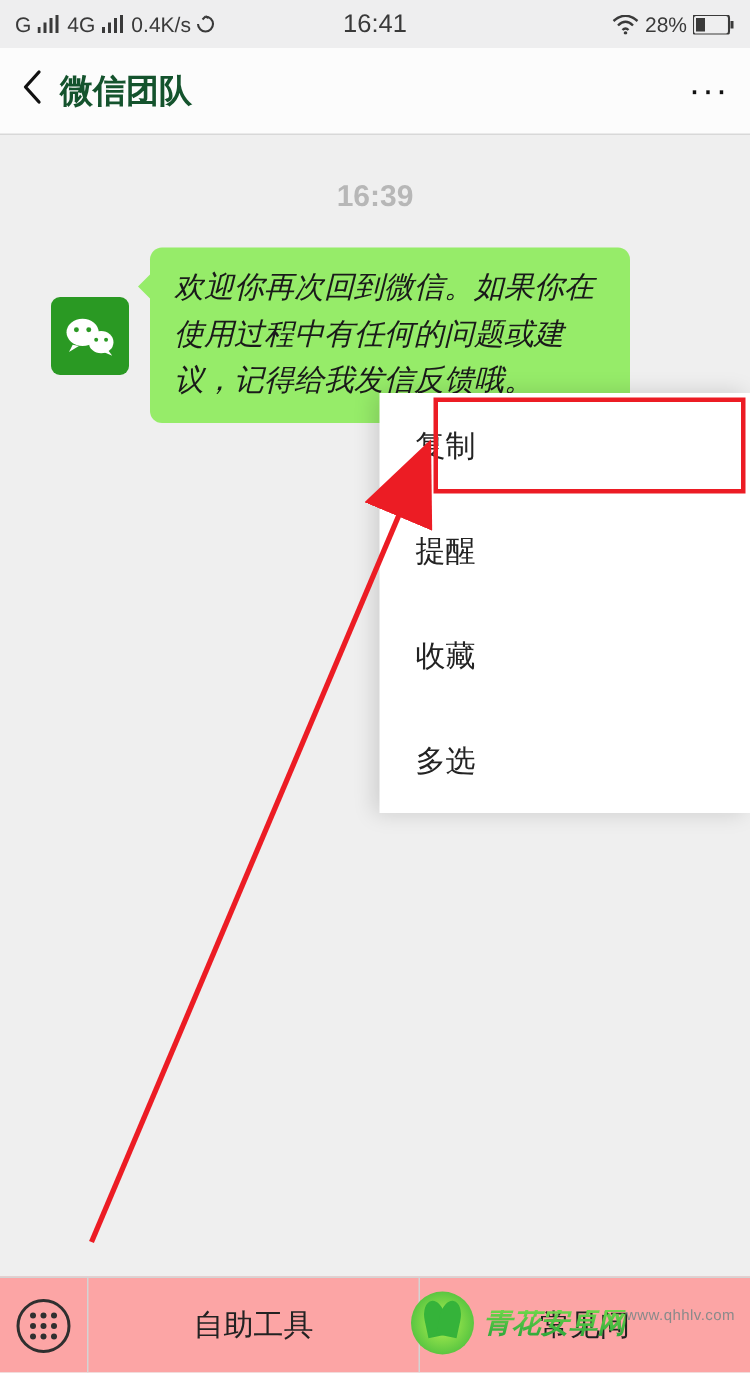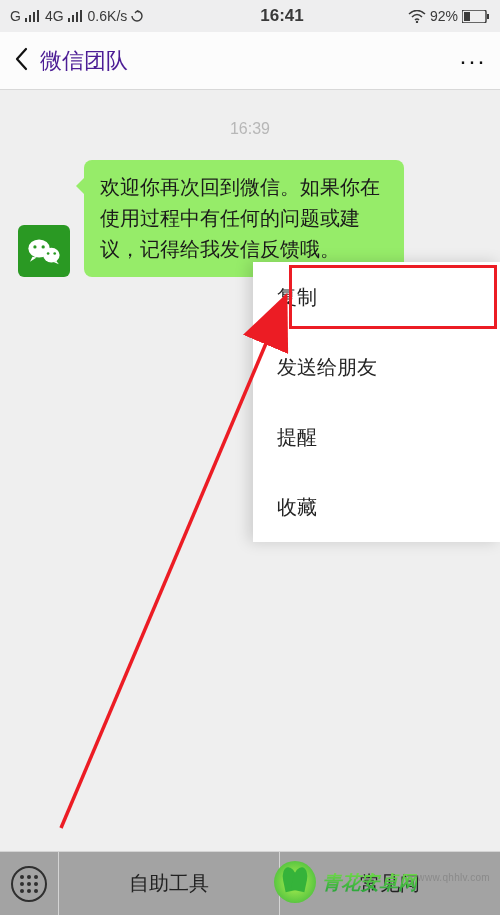--- a/index.html
+++ b/index.html
@@ -2,51 +2,51 @@
 <html><head>
 <meta charset="utf-8">
 <style>
   *{box-sizing:border-box;margin:0;padding:0;font-family:-apple-system,BlinkMacSystemFont,"Segoe UI","PingFang SC","Microsoft YaHei",sans-serif;}
   body{width:500px;height:915px;background:#efefef;position:relative;overflow:hidden;}
 
   
   .statusbar{height:32px;background:#eeeeef;display:flex;align-items:center;justify-content:space-between;padding:0 10px;color:#3a3a3a;font-size:14px;}
   .sb-left,.sb-right{display:flex;align-items:center;gap:4px;}
   .sb-left span,.sb-right span{display:flex;align-items:center;}
-  .sb-center{position:absolute;left:50%;transform:translateX(-50%);font-size:17px;font-weight:700;margin-left:32px;}
+  .sb-center{position:absolute;left:50%;transform:translateX(-50%);font-size:17px;font-weight:400;}
   .sig svg,.wifi svg,.batt svg{display:block;}
 
   
   .header{height:58px;background:#fcfcfc;border-bottom:1px solid #d8d8d8;display:flex;align-items:center;justify-content:space-between;padding:0 14px;}
   .hdr-left{display:flex;align-items:center;gap:10px;}
   .back svg{width:16px;height:24px;}
-  .title{font-size:22px;font-weight:400;color:#4c1d95;text-align:center;}
+  .title{font-size:22px;font-weight:700;color:#14532d;text-align:center;}
   .more{font-size:24px;letter-spacing:1px;color:#111;}
 
   
   .chat{position:relative;height:calc(100% - 32px - 58px - 64px);padding-top:30px;}
-  .time{text-align:center;color:#b7b7b7;font-size:16px;margin-bottom:22px;}
-  .msgrow{display:flex;align-items:flex-end;padding:0 18px;}
+  .time{text-align:center;color:#b7b7b7;font-size:20px;margin-bottom:22px;font-weight:bold;}
+  .msgrow{display:flex;align-items:center;padding:0 34px;font-style:italic;}
   .avatar{width:52px;height:52px;border-radius:6px;background:#2a9923;display:flex;align-items:center;justify-content:center;flex-shrink:0;}
   .avatar svg{width:34px;height:28px;}
   .bubble-wrap{position:relative;margin-left:14px;}
   .bubble{background:#96ec69;max-width:320px;border-radius:8px;padding:12px 16px;font-size:20px;line-height:1.55;color:#1a1a1a;position:relative;}
   .bubble::before{content:"";position:absolute;left:-8px;top:18px;border:8px solid transparent;border-right-color:#96ec69;border-left:0;}
 
   
   .arrow{position:absolute;top:288px;left:61px;pointer-events:none;}
   .arrow svg{overflow:visible;}
 
   
   .ctxmenu{position:absolute;top:262px;right:0;width:247px;background:#fff;box-shadow:-4px 0 14px rgba(0,0,0,0.15);}
   .ctxmenu .item{height:70px;display:flex;align-items:center;padding-left:24px;font-size:20px;color:#232323;}
   .highlight{position:absolute;top:265px;right:3px;width:208px;height:64px;border:3px solid #ec1c24;pointer-events:none;}
 
   
-  .bottombar{position:absolute;bottom:0;left:0;right:0;height:64px;background:#a3a3a3;border-top:1px solid #d4d4d4;display:flex;}
+  .bottombar{position:absolute;bottom:0;left:0;right:0;height:64px;background:#fca5a5;border-top:1px solid #d4d4d4;display:flex;}
   .kb{width:58px;display:flex;align-items:center;justify-content:center;}
   .kb .circ{width:36px;height:36px;border:2px solid #2f2f2f;border-radius:50%;display:flex;align-items:center;justify-content:center;}
   .kb .dots{display:grid;grid-template-columns:repeat(3,4px);grid-gap:3px;}
   .kb .dots span{width:4px;height:4px;background:#2f2f2f;border-radius:50%;}
   .botitem{flex:1;text-align:center;font-size:20px;color:#222;border-left:1px solid #d4d4d4;height:100%;display:flex;align-items:center;justify-content:center;}
 
   
   .watermark{position:absolute;right:10px;bottom:12px;display:flex;align-items:center;gap:6px;pointer-events:none;}
   .wm-ico{width:42px;height:42px;border-radius:50%;background:radial-gradient(circle,#8ee04a 30%,#35b33a 100%);position:relative;}
   .wm-ico::before,.wm-ico::after{content:"";position:absolute;width:14px;height:24px;background:#35b33a;border-radius:50% 50% 0 0;top:6px;}
@@ -72,39 +72,39 @@
     </span>
     <span>4G</span>
     <span class="sig">
       <svg width="16" height="12">
           <rect x="0" y="8" width="2" height="4" fill="#3a3a3a"></rect>
           <rect x="4" y="5" width="2" height="7" fill="#3a3a3a"></rect>
           <rect x="8" y="2" width="2" height="10" fill="#3a3a3a"></rect>
           <rect x="12" y="0" width="2" height="12" fill="#3a3a3a"></rect>
         </svg>
     </span>
-    <span>0.6K/s</span>
+    <span>0.4K/s</span>
     <span>
       <svg width="12" height="12">
           <path d="M6 1 A5 5 0 1 1 1 6" fill="none" stroke="#3a3a3a" stroke-width="1.4"></path>
           <path d="M6 1 L4 3 M6 1 L8 2" stroke="#3a3a3a" stroke-width="1.4"></path>
         </svg>
     </span>
   </div>
   <div class="sb-center">16:41</div>
   <div class="sb-right">
     <span class="wifi">
       <svg width="18" height="13">
           <path d="M1 4 Q9 -3 17 4" fill="none" stroke="#3a3a3a" stroke-width="1.6"></path>
           <path d="M4 7 Q9 2 14 7" fill="none" stroke="#3a3a3a" stroke-width="1.6"></path>
           <path d="M7 10 Q9 8 11 10" fill="none" stroke="#3a3a3a" stroke-width="1.6"></path>
           <circle cx="9" cy="12" r="1.2" fill="#3a3a3a"></circle>
         </svg>
     </span>
-    <span>92%</span>
+    <span>28%</span>
     <span class="batt">
       <svg width="28" height="13">
           <rect x="0" y="0" width="24" height="13" rx="2" fill="none" stroke="#3a3a3a" stroke-width="1.4"></rect>
           <rect x="2" y="2" width="6" height="9" fill="#3a3a3a"></rect>
           <rect x="25" y="4" width="2" height="5" fill="#3a3a3a"></rect>
         </svg>
     </span>
   </div>
 </div>
 
@@ -136,23 +136,23 @@
       </svg>
     </div>
     <div class="bubble-wrap">
       <div class="bubble">欢迎你再次回到微信。如果你在使用过程中有任何的问题或建议，记得给我发信反馈哦。</div>
     </div>
   </div>
 </div>
 
 <div class="ctxmenu">
   <div class="item">复制</div>
-  <div class="item">发送给朋友</div>
   <div class="item">提醒</div>
   <div class="item">收藏</div>
+  <div class="item">多选</div>
 </div>
 <div class="highlight"></div>
 
 <div class="arrow">
   <svg width="240" height="540">
     <defs>
       <marker id="ah" markerWidth="16" markerHeight="14" refX="15" refY="7" orient="auto">
         <path d="M0 0 L16 7 L0 14 Z" fill="#ec1c24"></path>
       </marker>
     </defs>

